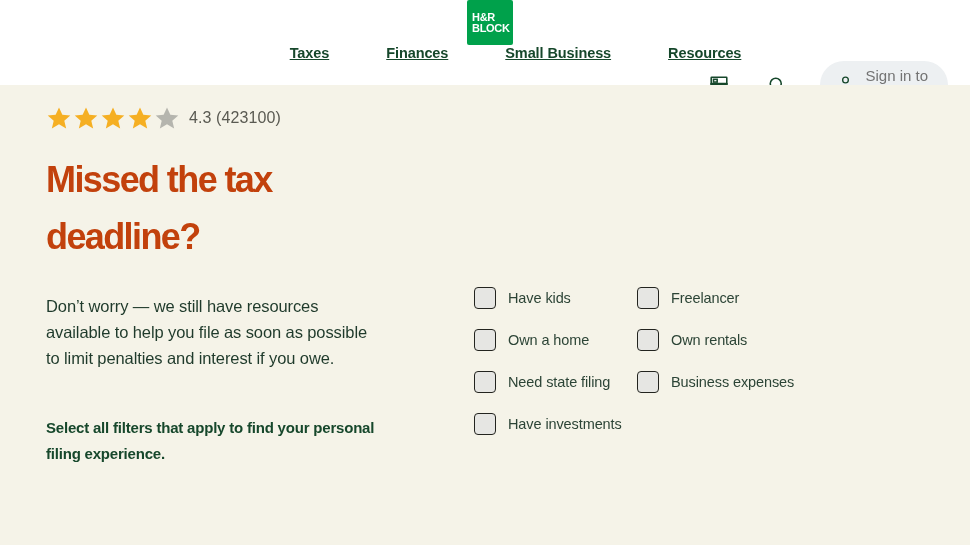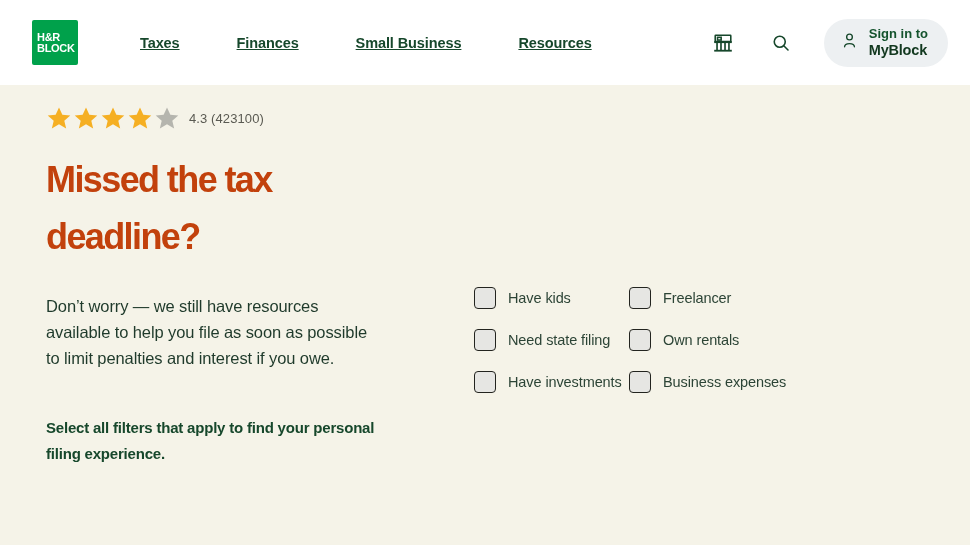--- a/index.html
+++ b/index.html
@@ -16,20 +16,21 @@
   }
 
   
   .header {
     height: 85px;
     background: #FFFFFF;
     display: flex;
     align-items: center;
     padding: 0 22px 0 32px;
     position: relative;
+    flex-direction: column;
   }
   .logo {
     width: 46px;
     height: 45px;
     background: #00A14B;
     border-radius: 2px;
     display: flex;
     flex-direction: column;
     justify-content: center;
     align-items: flex-start;
@@ -89,23 +90,23 @@
     padding: 0 20px 0 16px;
     cursor: pointer;
     gap: 10px;
   }
   .signin-texts {
     display: flex;
     flex-direction: column;
     line-height: 1.12;
   }
   .signin-top {
-    font-size: 13px;
-    color: #14532d;
-    font-weight: bold;
+    font-size: 15px;
+    color: #737373;
+    font-weight: normal;
   }
   .signin-bottom {
     font-size: 14.5px;
     color: #12381F;
     font-weight: bold;
     letter-spacing: -0.2px;
   }
 
   
   .hero {
@@ -121,21 +122,21 @@
     padding-top: 20px;
     margin-left: 14px;
     gap: 9px;
   }
   .stars {
     display: flex;
     gap: 1px;
   }
   .star { width: 26px; height: 26px; display: block; }
   .rating-text {
-    font-size: 13px;
+    font-size: 16px;
     color: #5A5A52;
     letter-spacing: 0.1px;
   }
 
   .hero-body {
     display: flex;
     margin-top: 20px;
   }
 
   .hero-left {
@@ -168,21 +169,21 @@
     font-weight: bold;
     letter-spacing: -0.2px;
     margin-top: 44px;
   }
 
   
   .filters {
     margin-left: 98px;
     margin-top: 126px;
     display: flex;
-    gap: 0;
+    gap: 8px;
   }
   .filter-col { display: flex; flex-direction: column; }
   .filter-col.col-left { width: 155px; }
   .filter-row {
     display: flex;
     align-items: center;
     height: 42px;
     gap: 12px;
     cursor: pointer;
   }
@@ -299,20 +300,24 @@
 
     <div class="filters">
 
       <div class="filter-col col-left">
         <div class="filter-row">
           <span class="checkbox"></span>
           <span class="filter-label">Have kids</span>
         </div>
         <div class="filter-row">
           <span class="checkbox"></span>
+          <span class="filter-label">Own a home</span>
+        </div>
+        <div class="filter-row">
+          <span class="checkbox"></span>
           <span class="filter-label">Need state filing</span>
         </div>
         <div class="filter-row">
           <span class="checkbox"></span>
           <span class="filter-label">Have investments</span>
         </div>
       </div>
 
       <div class="filter-col col-right">
         <div class="filter-row">

